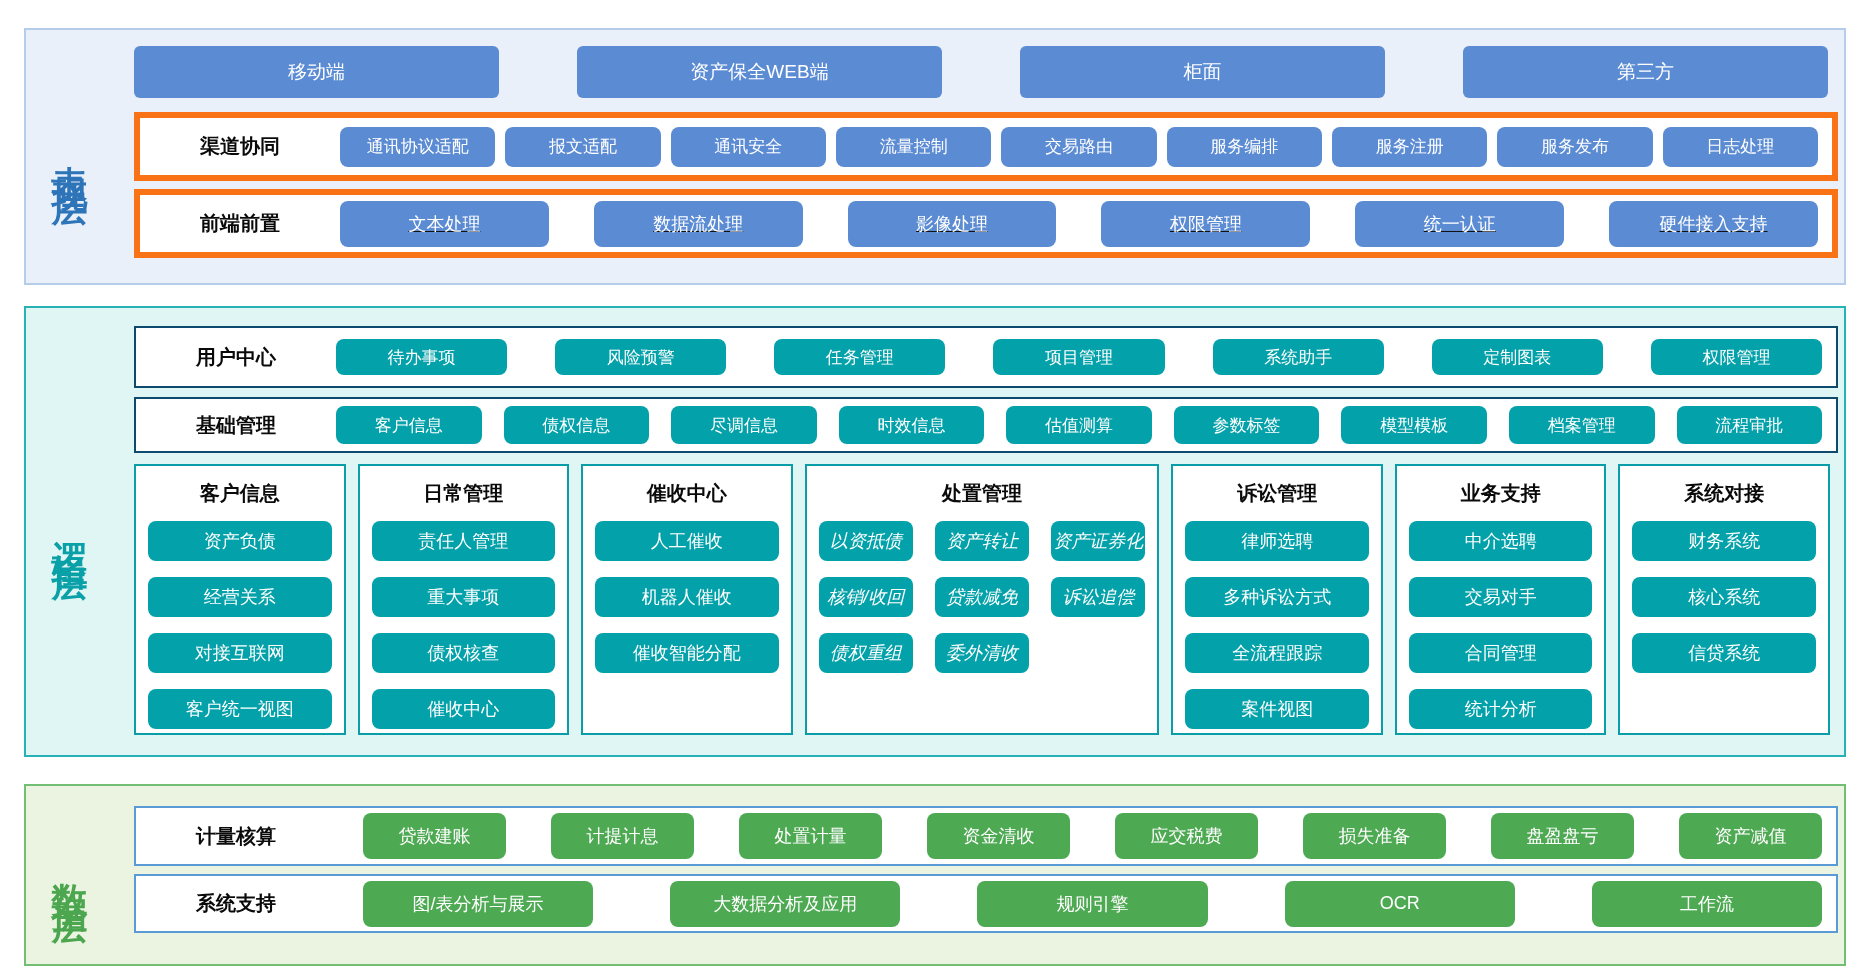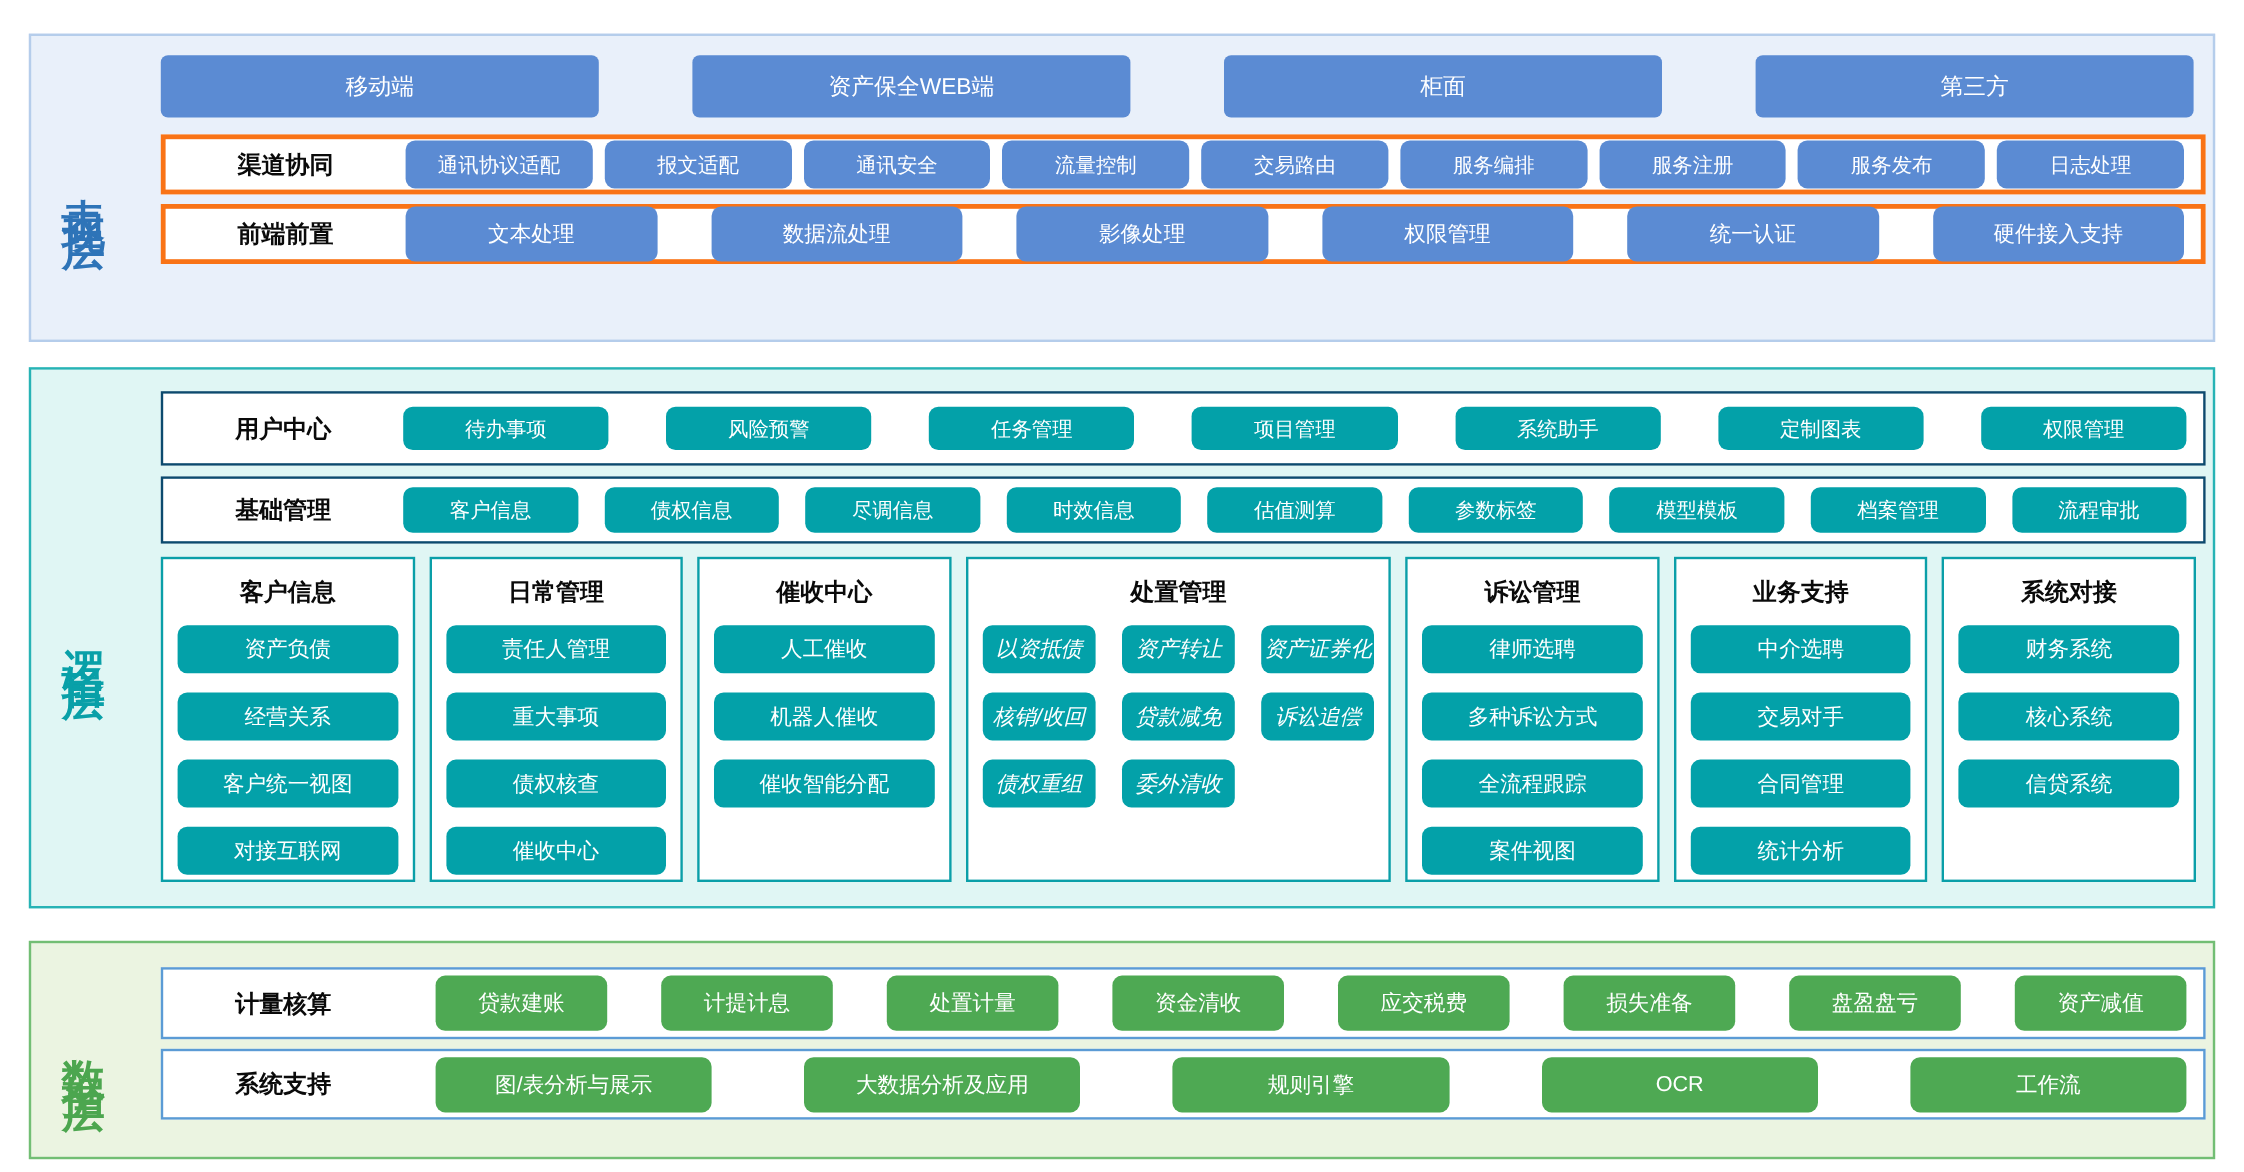--- a/index.html
+++ b/index.html
@@ -35,29 +35,29 @@
     text-align:center; white-space:nowrap;
   }
   .btn-blue  { background:#5B8BD3; }
   .btn-teal  { background:#03A1A9; }
   .btn-green { background:#4EA953;margin-left:27px; }
 
   .terminal-row { display:flex; gap:78px; height:52px; margin-bottom:14px; padding-right:10px; }
   .terminal-row .btn { flex:1; border-radius:6px; font-size:19px; }
 
   .wbox { background:#fff; display:flex; align-items:center; margin-bottom:8px; }
-  .wbox-l1 { border:4px solid #f97316; height:50px; }
+  .wbox-l1 { border:6px solid #f97316; height:69px; }
   .wbox-l2 { border:2px solid #0c4a6e; margin-bottom:9px; }
   .wbox-l3 { border:2px solid #5B9BD5; }
   .row-title { width:200px; flex-shrink:0; text-align:center; font-weight:bold; font-size:20px; color:#0a0a0a; }
   .btn-row { flex:1; display:flex; align-items:center; padding-right:14px; }
   .btn-row .btn { flex:1; border-radius:8px; font-size:17px; }
 
   .row-channel  .btn-row { gap:10px; } .row-channel  .btn { height:40px; }
-  .row-frontend .btn-row { gap:45px; } .row-frontend .btn { height:46px; font-size:18px; }
+  .row-frontend .btn-row { gap:45px;text-decoration:underline; } .row-frontend .btn { height:46px; font-size:18px; }
   .row-user  { height:62px; } .row-user .btn-row { gap:48px; } .row-user .btn { height:36px; }
   .row-base  { height:56px; } .row-base .btn-row { gap:22px; } .row-base .btn { height:38px; }
   .row-measure { height:60px; } .row-measure .btn-row { gap:18px; } .row-measure .btn { height:46px; font-size:18px; }
   .row-system  { height:59px; } .row-system  .btn-row { gap:50px; } .row-system  .btn { height:46px; font-size:18px; }
 
   .groups { display:flex; gap:12px; height:271px; padding-right:8px; margin-top:11px; }
   .group { background:#fff; border:2px solid #0A9FA8; flex:1; padding:8px 12px 0 12px; min-width:0; }
   .group-wide { flex:1.78; }
   .group-title { text-align:center; font-weight:bold; font-size:20px; color:#0a0a0a; margin:6px 0 14px 0; }
   .group-items { display:flex; flex-direction:column; gap:16px; }
@@ -178,22 +178,22 @@
       </div>
 
       <div class="groups">
 
         <div class="group">
           <div class="group-title">客户信息</div>
           <div class="group-items">
 
           <div class="btn btn-teal">资产负债</div>
               <div class="btn btn-teal">经营关系</div>
+              <div class="btn btn-teal">对接互联网</div>
               <div class="btn btn-teal">客户统一视图</div>
-              <div class="btn btn-teal">对接互联网</div>
             </div>
         </div>
 
         <div class="group">
           <div class="group-title">日常管理</div>
           <div class="group-items">
 
           <div class="btn btn-teal">责任人管理</div>
               <div class="btn btn-teal">重大事项</div>
               <div class="btn btn-teal">债权核查</div>

